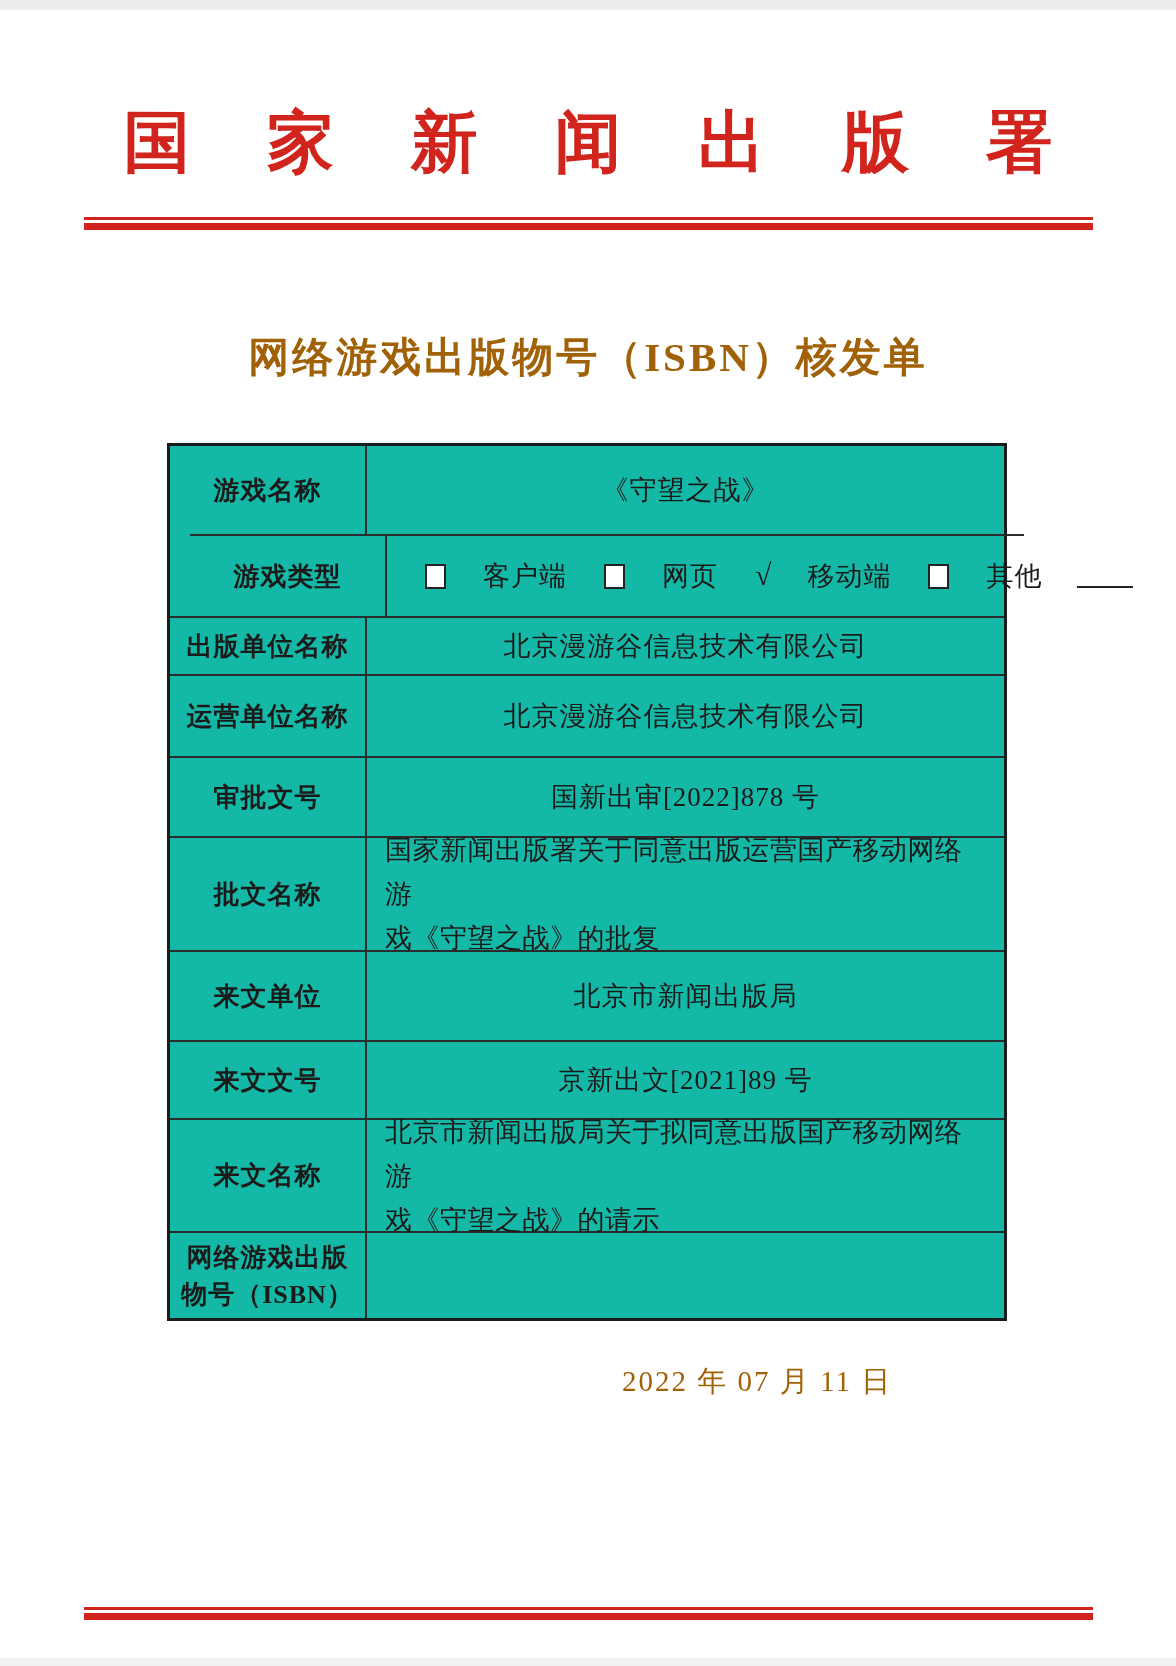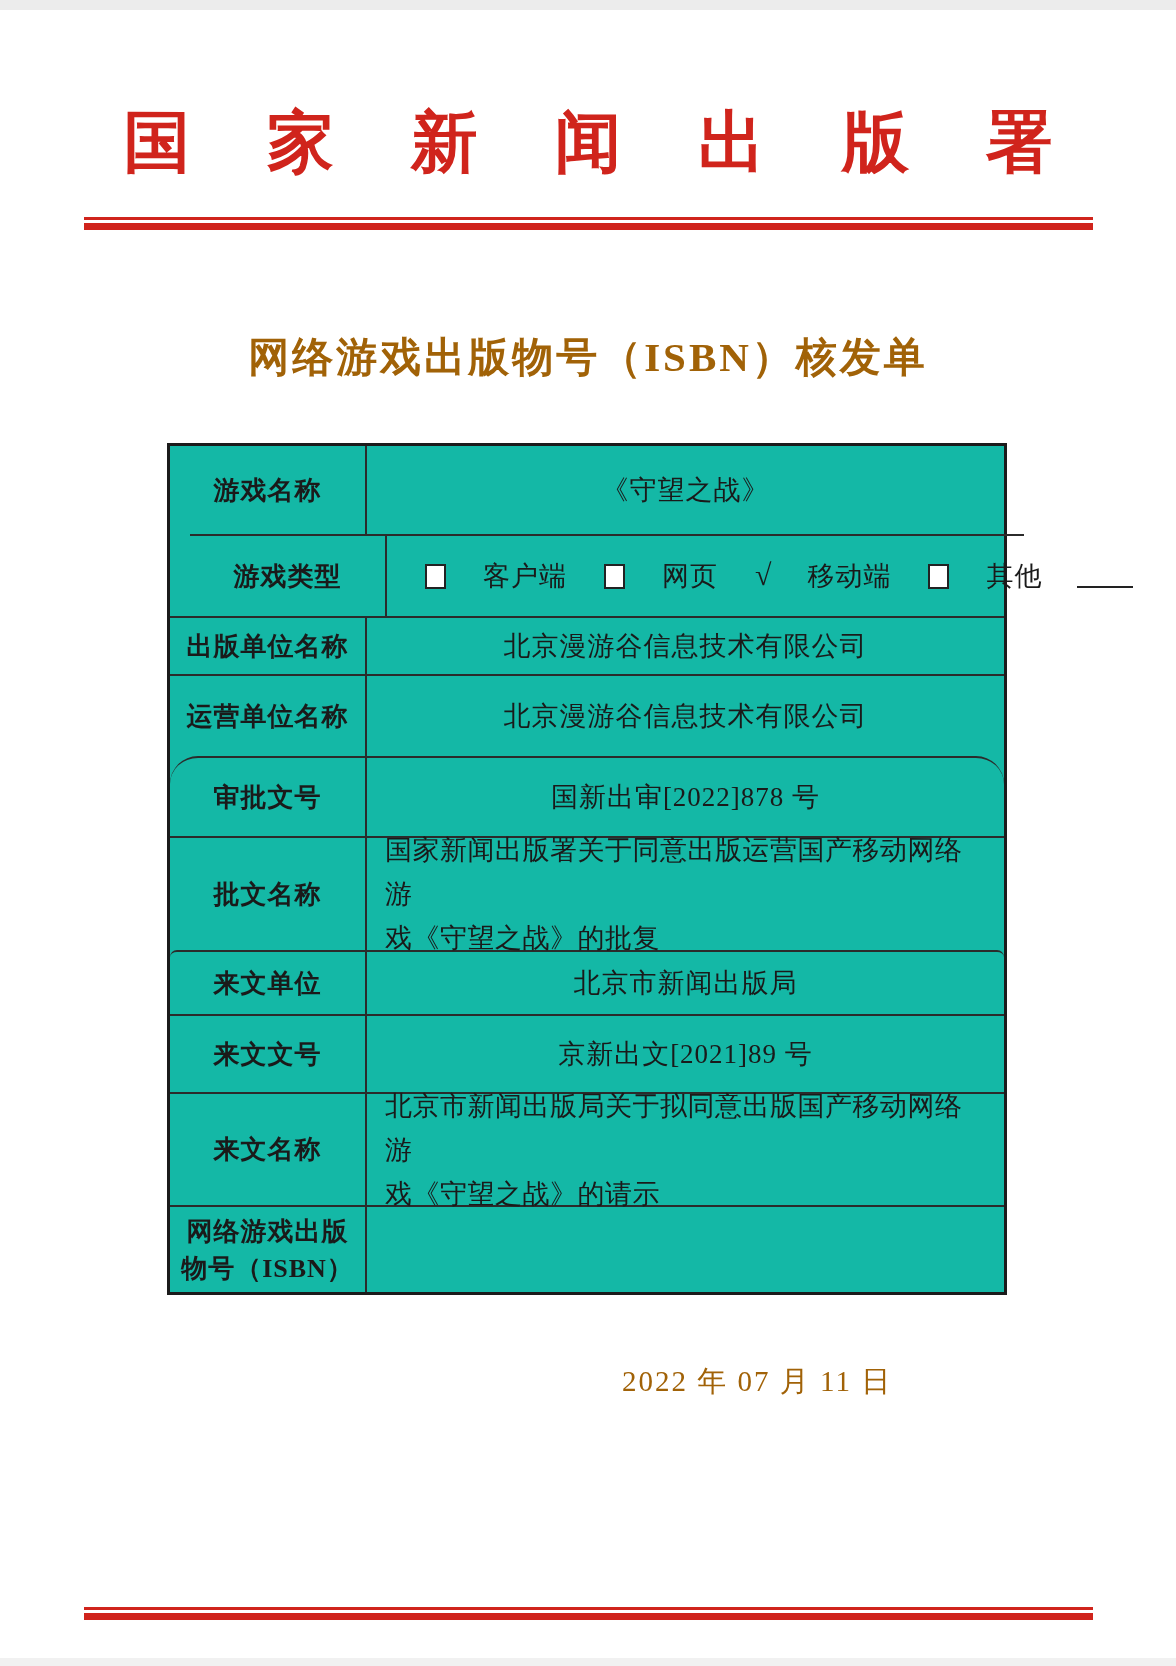--- a/index.html
+++ b/index.html
@@ -48,23 +48,23 @@
     position: absolute; top: 443px; left: 167px; width: 840px;
     border: 3px solid #1b1b1b;
     background: #14b8a6;
   }
   .row { display: flex; width: 100%; }
   .row + .row { border-top: 2px solid #2b2b2b; }
   .r1  { height: 88px; }
   .r2  { height: 82px; margin-left: 20px; }
   .r3  { height: 58px; }
   .r4  { height: 82px; }
-  .r5  { height: 80px; border-radius: 28px; }
+  .r5  { height: 80px; }
   .r6  { height: 114px; }
-  .r7  { height: 64px; border-radius: 7px; }
+  .r7  { height: 90px; }
   .r8  { height: 78px; }
   .r9  { height: 113px; }
   .r10 { height: 87px; }
 
   .cell.label {
     width: 197px; flex: none;
     border-right: 2px solid #2b2b2b;
     display: flex; flex-direction: column; align-items: center; justify-content: center;
     font-weight: bold; font-size: 26px; letter-spacing: 1px;
     text-align: center; line-height: 37px;

